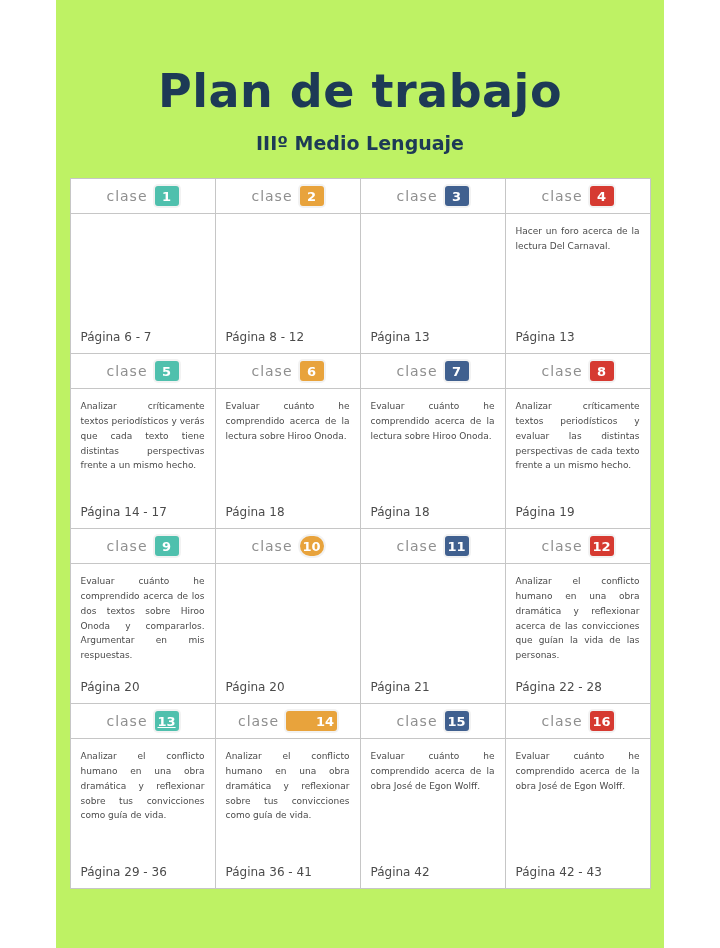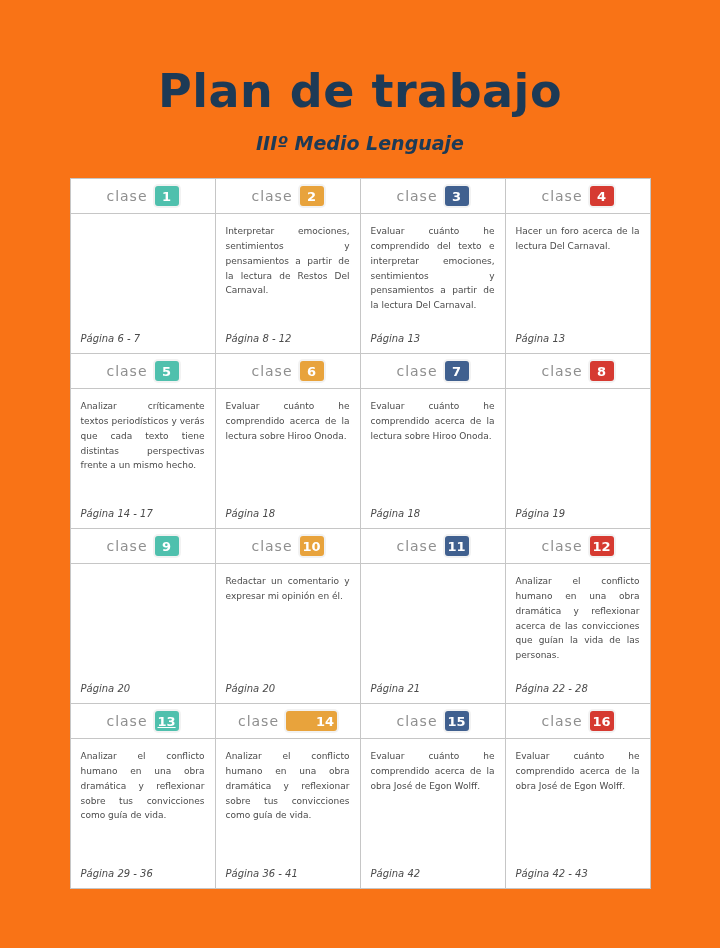--- a/index.html
+++ b/index.html
@@ -1,38 +1,37 @@
 <!DOCTYPE html>
 <html><head>
 <meta charset="utf-8">
 <style>
   html,body{margin:0;padding:0;background:#ffffff;}
   .page{
     position:relative;
-    width:720px;height:948px;
+    width:608px;height:948px;
     margin:0 auto;
-    background:#f97316;
+    background:#bef264;
     font-family:"DejaVu Sans","Liberation Sans",sans-serif;
     overflow:hidden;
   }
   .title{
     margin:0;
     padding-top:64px;
     text-align:center;
     font-size:46px;
     font-weight:800;
     letter-spacing:0.5px;
     color:#1d3a56;
   }
   .subtitle{
     margin-top:14px;
     text-align:center;
     font-size:19px;
     font-weight:600;
-    font-style:italic;
     color:#1d3a56;
   }
   .grid{
     width:580px;
     margin:24px auto 0 auto;
     display:grid;
     grid-template-columns:repeat(4,1fr);
     grid-template-rows:175px 175px 175px 185px;
     border-top:1px solid #c6c6c6;
     border-left:1px solid #c6c6c6;
@@ -76,22 +75,21 @@
     padding:10px 10px 0 10px;
     font-size:9px;
     line-height:1.65;
     text-align:justify;
     color:#4b4b4b;
   }
   .card-footer{
     position:absolute;
     left:10px;
     bottom:9px;
-    font-size:10px;
-    font-style:italic;
+    font-size:12px;
     color:#4b4b4b;
   }
 </style>
 </head>
 <body>
 
 <div class="page">
   <h1 class="title">Plan de trabajo</h1>
   <div class="subtitle">IIIº Medio Lenguaje</div>
   <div class="grid" id="grid">
@@ -101,30 +99,28 @@
       <span class="clase-badge" style="background: rgb(79, 192, 173);">1</span>
     </div>
     <div class="card-footer">Página 6 - 7</div>
   </div>
 
   <div class="card">
     <div class="card-header">
       <span class="clase-label">clase</span>
       <span class="clase-badge" style="background: rgb(232, 163, 60);">2</span>
     </div>
-    <div class="card-body">Interpretar emociones, sentimientos y pensamientos a partir de la lectura de Restos Del Carnaval.</div>
     <div class="card-footer">Página 8 - 12</div>
   </div>
 
   <div class="card">
     <div class="card-header">
       <span class="clase-label">clase</span>
       <span class="clase-badge" style="background: rgb(64, 96, 143);">3</span>
     </div>
-    <div class="card-body">Evaluar cuánto he comprendido del texto e interpretar emociones, sentimientos y pensamientos a partir de la lectura Del Carnaval.</div>
     <div class="card-footer">Página 13</div>
   </div>
 
   <div class="card">
     <div class="card-header">
       <span class="clase-label">clase</span>
       <span class="clase-badge" style="background: rgb(214, 58, 49);">4</span>
     </div>
     <div class="card-body">Hacer un foro acerca de la lectura Del Carnaval.</div>
     <div class="card-footer">Página 13</div>
@@ -155,37 +151,38 @@
     </div>
     <div class="card-body">Evaluar cuánto he comprendido acerca de la lectura sobre Hiroo Onoda.</div>
     <div class="card-footer">Página 18</div>
   </div>
 
   <div class="card">
     <div class="card-header">
       <span class="clase-label">clase</span>
       <span class="clase-badge" style="background: rgb(214, 58, 49);">8</span>
     </div>
+    <div class="card-body">Analizar críticamente textos periodísticos y evaluar las distintas perspectivas de cada texto frente a un mismo hecho.</div>
     <div class="card-footer">Página 19</div>
   </div>
 
   <div class="card">
     <div class="card-header">
       <span class="clase-label">clase</span>
       <span class="clase-badge" style="background: rgb(79, 192, 173);">9</span>
     </div>
+    <div class="card-body">Evaluar cuánto he comprendido acerca de los dos textos sobre Hiroo Onoda y compararlos. Argumentar en mis respuestas.</div>
     <div class="card-footer">Página 20</div>
   </div>
 
   <div class="card">
     <div class="card-header">
       <span class="clase-label">clase</span>
-      <span class="clase-badge" style="background: rgb(232, 163, 60);">10</span>
-    </div>
-    <div class="card-body">Redactar un comentario y expresar mi opinión en él.</div>
+      <span class="clase-badge" style="background: rgb(232, 163, 60); border-radius: 10px;">10</span>
+    </div>
     <div class="card-footer">Página 20</div>
   </div>
 
   <div class="card">
     <div class="card-header">
       <span class="clase-label">clase</span>
       <span class="clase-badge" style="background: rgb(64, 96, 143);">11</span>
     </div>
     <div class="card-footer">Página 21</div>
   </div>

